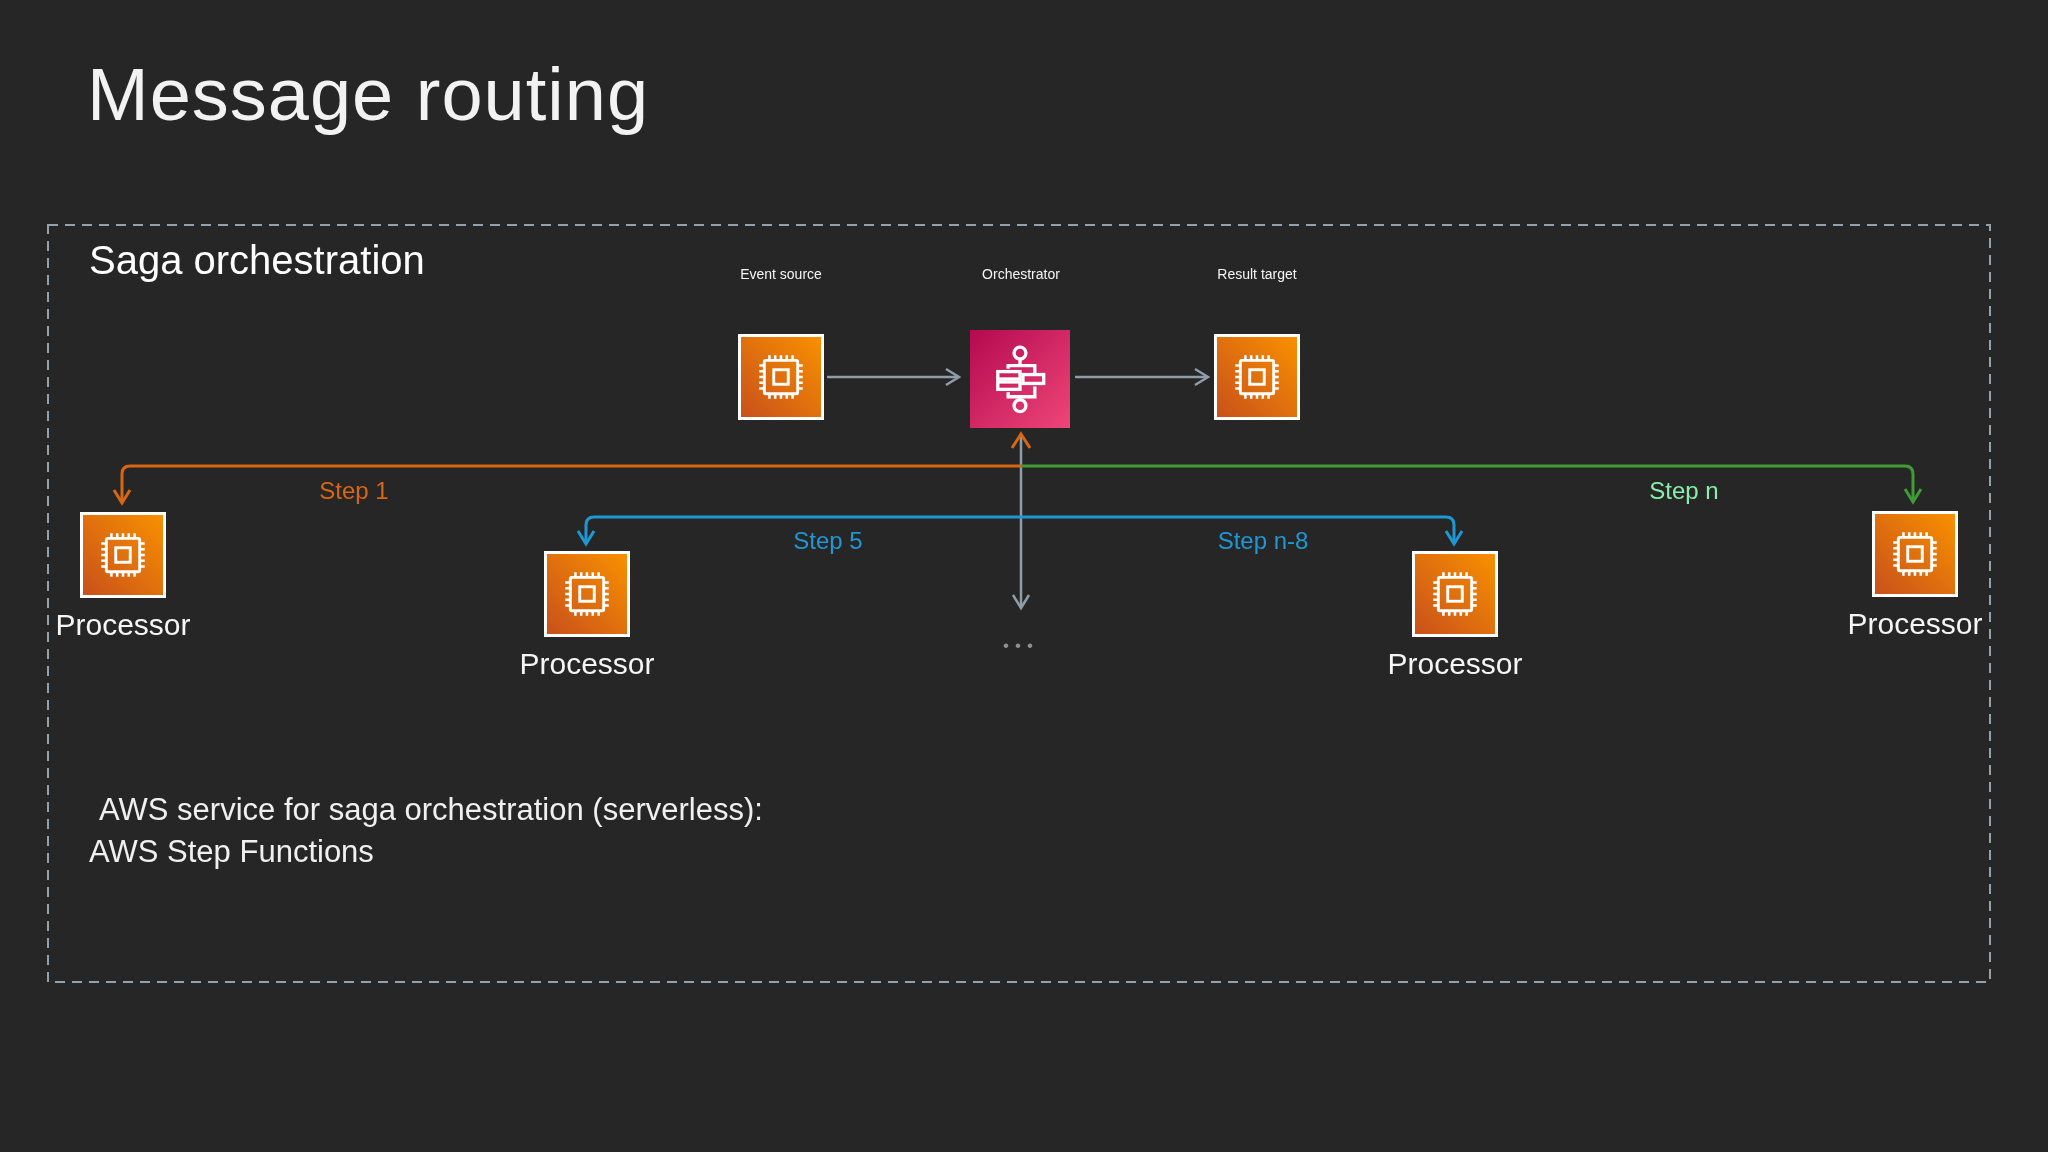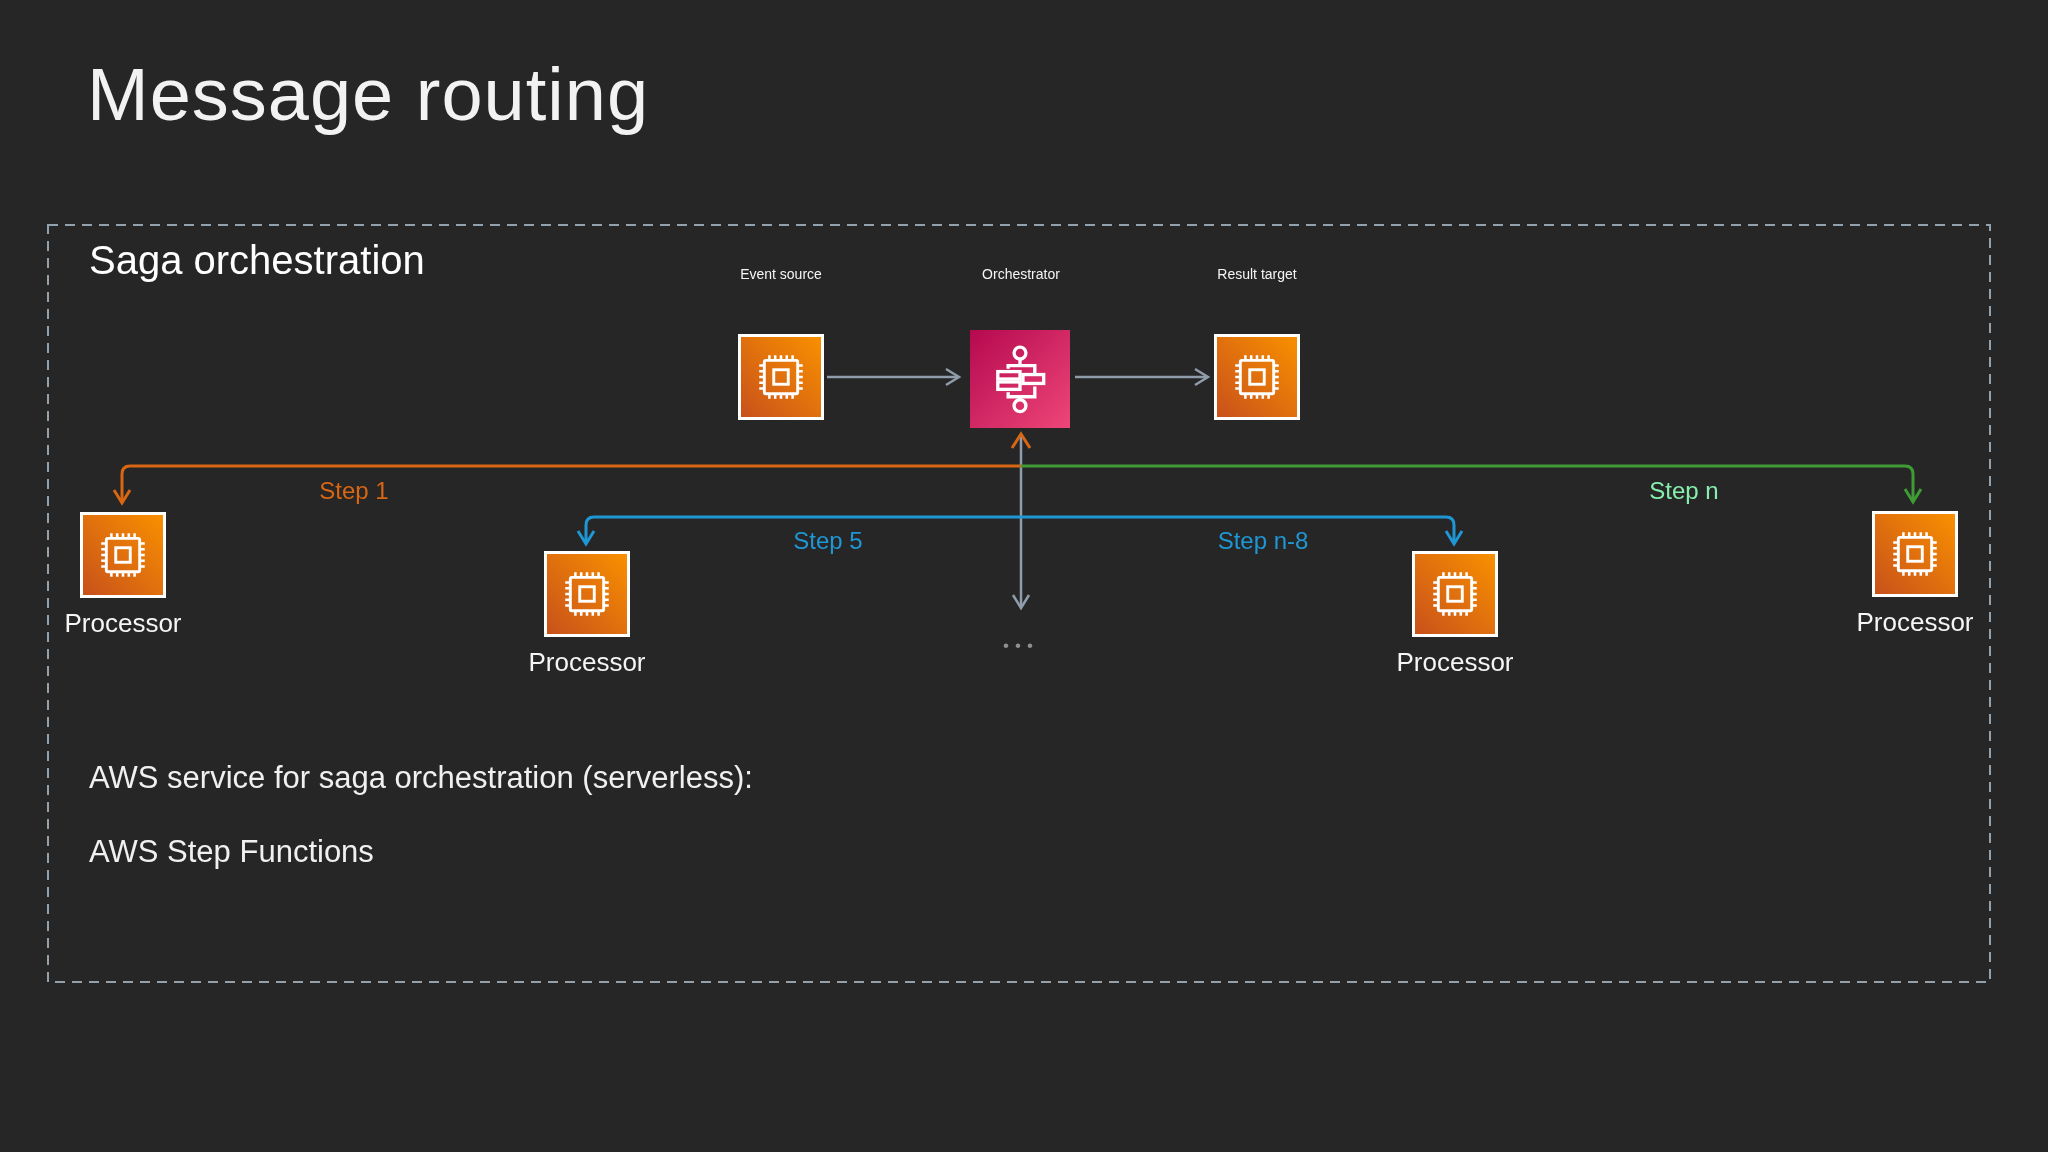--- a/index.html
+++ b/index.html
@@ -13,21 +13,21 @@
     letter-spacing:1px;
     margin-left:17px;
   }
   #panel-heading{
     left:89px;top:238px;font-size:40px;font-weight:400;color:#ffffff;
   }
   .node-label{
     top:266px;width:200px;text-align:center;font-size:14px;color:#f5f5f5;
   }
   .proc-label{
-    width:200px;text-align:center;font-size:26px;color:#f5f5f5;
+    width:200px;text-align:center;font-size:30px;color:#f5f5f5;
   }
   .step-label{
     font-size:24px;width:140px;text-align:center;
   }
   .step-orange{color:#D86613;}
   .step-blue{color:#1F97D4;}
   .step-green{color:#86efac;}
   .aws-icon{
     box-sizing:border-box;display:flex;align-items:center;justify-content:center;
   }
@@ -37,21 +37,21 @@
   }
   .aws-icon.pink{
     width:100px;height:98px;
     background:linear-gradient(135deg,#B5094F 0%,#EE4679 100%);
   }
   #ellipsis{
     left:961px;top:636px;width:120px;text-align:center;
     font-size:17px;letter-spacing:6px;color:#909090;
   }
   .footer-line{left:89px;font-size:31px;color:#f0f0f0;}
-  #footer-line1{top:760px;}
+  #footer-line1{top:792px;margin-left:10px;}
   #footer-line2{top:834px;}
   svg{display:block;}
 </style>
 </head>
 <body>
 
 <div id="stage">
 
   <svg class="abs" style="left:0;top:0" width="2048" height="1152" viewBox="0 0 2048 1152" fill="none">
 

